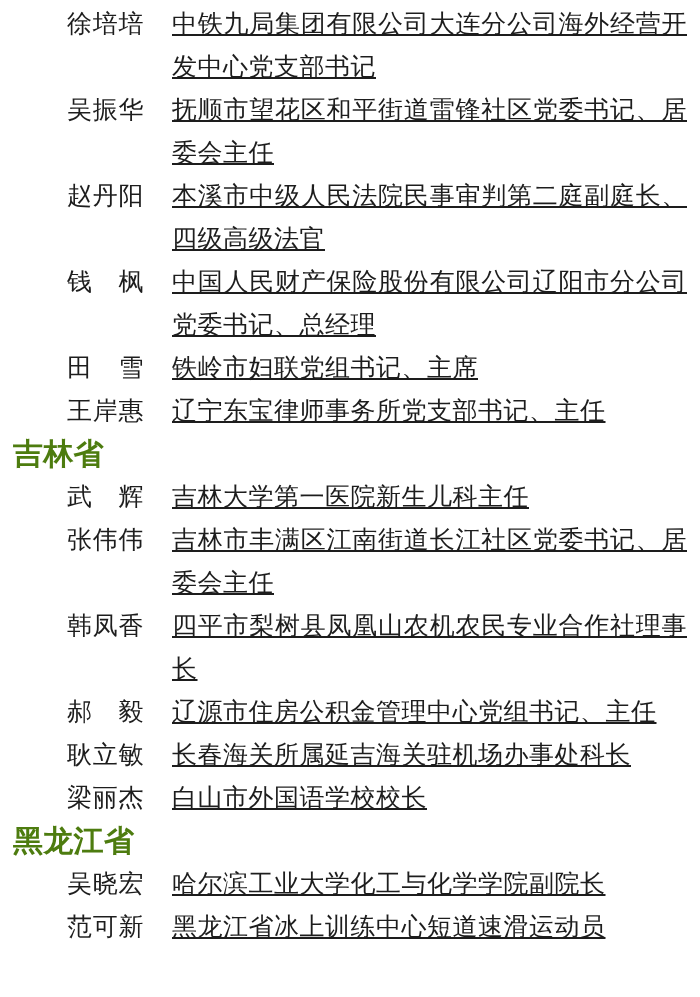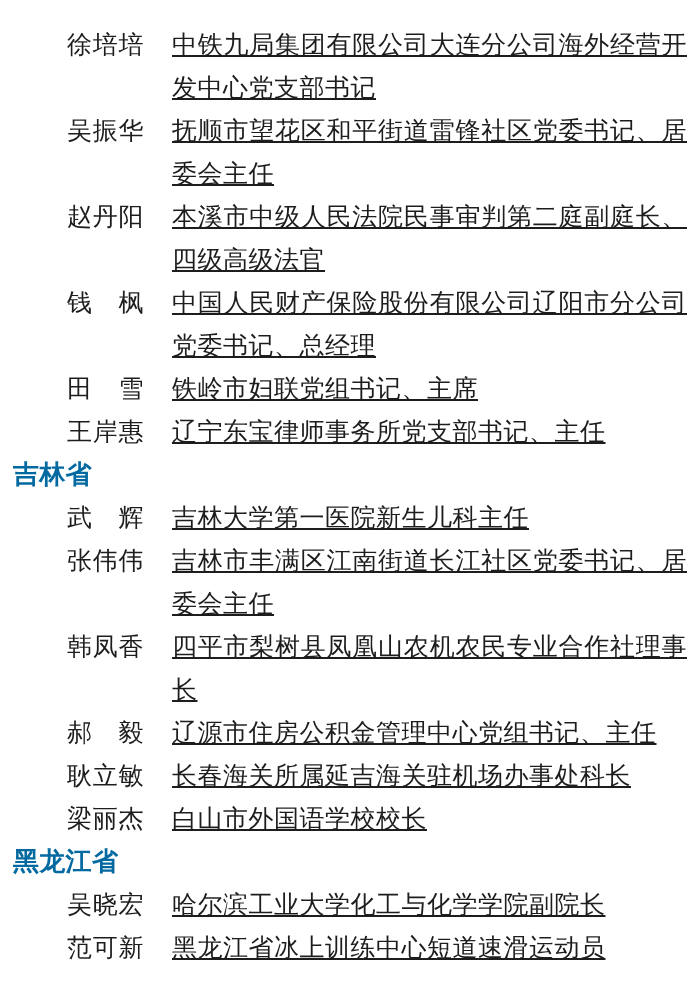--- a/index.html
+++ b/index.html
@@ -9,31 +9,31 @@
   body {
     width: 700px;
     height: 997px;
     background: #ffffff;
     overflow: hidden;
   }
   .page {
     box-sizing: border-box;
     width: 700px;
     height: 862px;
-    padding-top: 23px;
+    padding-top: 2px;
     color: #1d1d1d;
   }
   .province {
     margin: 0 0 0 13px;
     font-family: "DejaVu Sans", "Liberation Sans", sans-serif;
-    font-size: 26px;
+    font-size: 30px;
     font-weight: 700;
     line-height: 43px;
     letter-spacing: 0.3px;
-    color: #0369a1;
+    color: #4d7c0f;
   }
   .entry {
     display: flex;
     align-items: flex-start;
     margin-left: 67px;
     font-family: "DejaVu Serif", "Liberation Serif", serif;
     font-size: 25px;
     line-height: 43px;
     letter-spacing: 0.5px;
     color: #1d1d1d;

